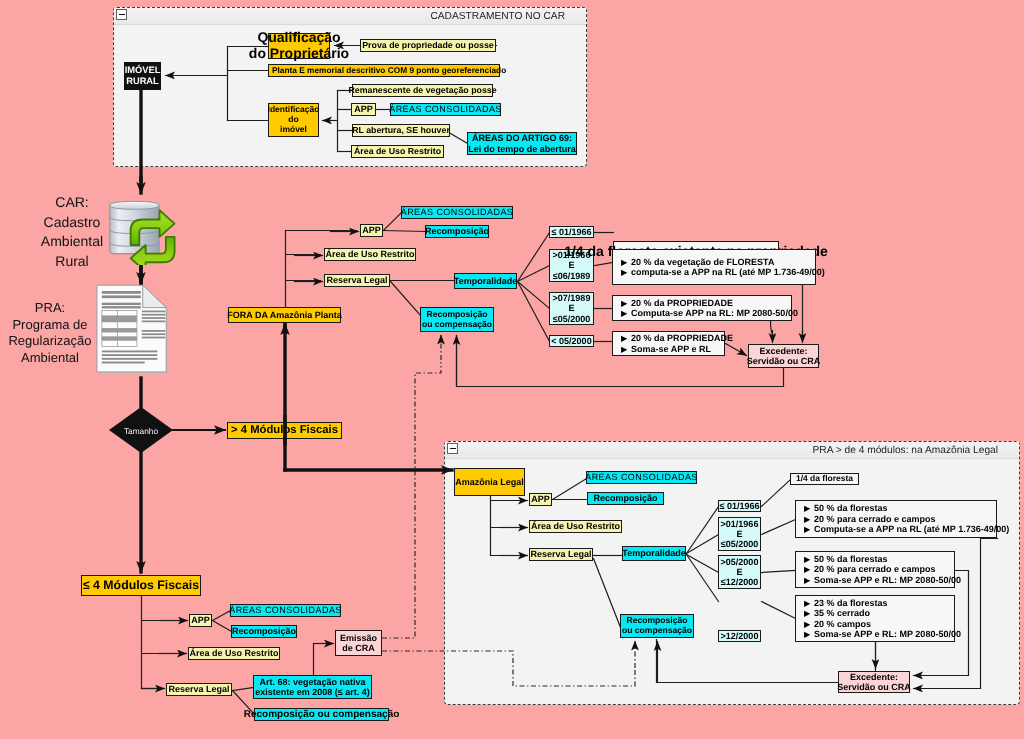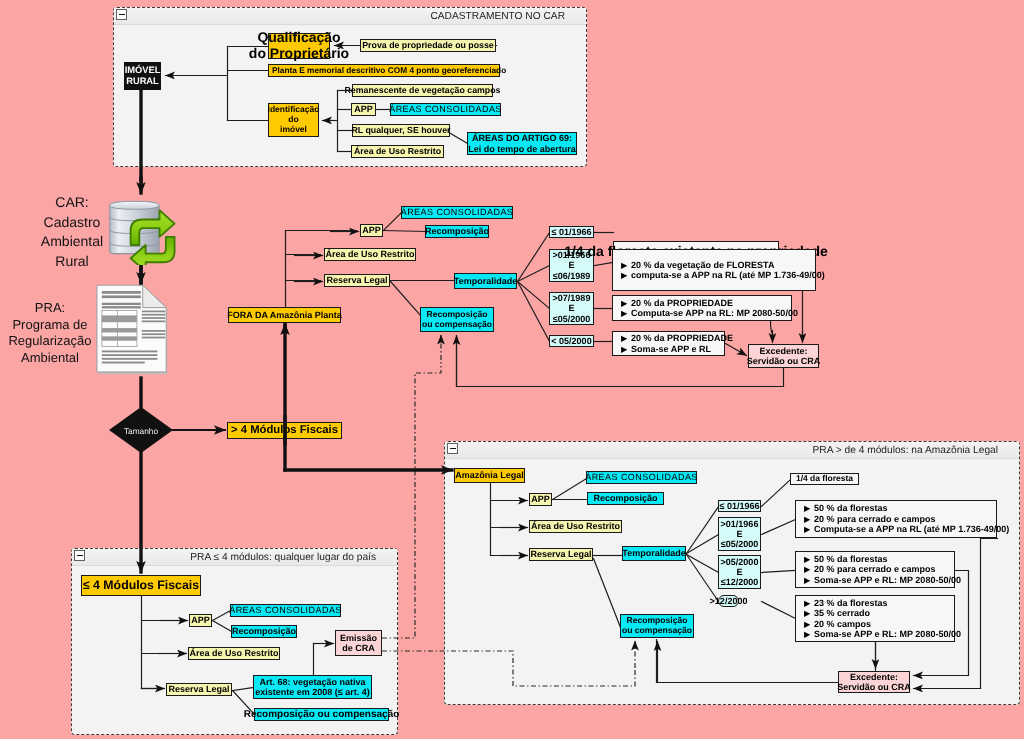--- a/index.html
+++ b/index.html
@@ -43,27 +43,20 @@
 
   <div class="grp" style="left:113px;top:7px;width:474px;height:160px;">
     <div class="grp-hdr"></div>
     <div class="minus">
         <i></i>
       </div>
     <div class="grp-title">CADASTRAMENTO NO CAR</div>
   </div>
 
 
-  <div class="grp" style="left:71px;top:548px;width:327px;height:187px;">
-    <div class="grp-hdr"></div>
-    <div class="minus">
-        <i></i>
-      </div>
-    <div class="grp-title">PRA  ≤ 4 módulos: qualquer lugar do país</div>
-  </div>
 
   <div class="grp" style="left:444px;top:441px;width:576px;height:264px;">
     <div class="grp-hdr"></div>
     <div class="minus">
         <i></i>
       </div>
     <div class="grp-title">PRA &gt; de 4 módulos: na Amazônia Legal</div>
   </div>
 
   <svg class="links" viewBox="0 0 1024 739">
@@ -272,40 +265,40 @@
       <div class="node yel" style="left: 268px; top: 33px; width: 62px; height: 26px; font-size: 14px; font-weight: bold;">
         <div class="multi">
           <span>Qualificação</span>
           <span>do Proprietário</span>
         </div>
       </div>
       <div class="node lyel" style="left: 360px; top: 39px; width: 136px; height: 13px; font-size: 8.8px; font-weight: bold;">
         <span>Prova de propriedade ou posse</span>
       </div>
       <div class="node yel" style="left: 268px; top: 64px; width: 232px; height: 13px; font-size: 8.3px; font-weight: bold; justify-content: flex-start; padding-left: 3px;">
-        <span>Planta E memorial descritivo COM 4 ponto georeferenciado</span>
+        <span>Planta E memorial descritivo COM 9 ponto georeferenciado</span>
       </div>
       <div class="node yel" style="left: 268px; top: 103px; width: 51px; height: 34px; font-size: 8.5px; font-weight: bold;">
         <div class="multi">
           <span>Identificação</span>
           <span>do</span>
           <span>imóvel</span>
         </div>
       </div>
       <div class="node lyel" style="left: 352px; top: 84px; width: 141px; height: 13px; font-size: 8.8px; font-weight: bold;">
-        <span>Remanescente de vegetação campos</span>
+        <span>Remanescente de vegetação posse</span>
       </div>
       <div class="node lyel" style="left: 351px; top: 103px; width: 25px; height: 13px; font-size: 9px; font-weight: bold;">
         <span>APP</span>
       </div>
       <div class="node cyan" style="left: 390px; top: 103px; width: 111px; height: 13px; font-size: 9px; letter-spacing: 0.45px;">
         <span>ÁREAS CONSOLIDADAS</span>
       </div>
       <div class="node lyel" style="left: 352px; top: 124px; width: 98px; height: 13px; font-size: 8.8px; font-weight: bold;">
-        <span>RL qualquer, SE houver</span>
+        <span>RL abertura, SE houver</span>
       </div>
       <div class="node lyel" style="left: 351px; top: 145px; width: 93px; height: 13px; font-size: 8.8px; font-weight: bold;">
         <span>Área de Uso Restrito</span>
       </div>
       <div class="node cyan" style="left: 467px; top: 132px; width: 110px; height: 23px; font-size: 9px; font-weight: bold;">
         <div class="multi">
           <span>ÁREAS DO ARTIGO 69:</span>
           <span>Lei do tempo de abertura</span>
         </div>
       </div>
@@ -355,21 +348,21 @@
           <span>E</span>
           <span>≤05/2000</span>
         </div>
       </div>
       <div class="node lcyan" style="left: 549px; top: 335px; width: 45px; height: 12px; font-size: 9px; font-weight: bold;">
         <span>&lt; 05/2000</span>
       </div>
       <div class="node wht" style="left: 613px; top: 225px; width: 166px; height: 22px; font-size: 14px; font-weight: bold; margin-top: 16px;">
         <span>1/4 da floresta existente na propriedade</span>
       </div>
-      <div class="node wht left" style="left: 612px; top: 249px; width: 204px; height: 42px; font-size: 9px; font-weight: bold; padding-left: 8px;">
+      <div class="node wht left" style="left: 612px; top: 249px; width: 204px; height: 36px; font-size: 9px; font-weight: bold; padding-left: 8px;">
         <div class="bullets">
           <span><b style="font-weight: normal; font-size: 0.92em; display: inline-block; width: 10px;">▶</b><span style="display: inline;">20 % da vegetação de FLORESTA</span></span>
           <span><b style="font-weight: normal; font-size: 0.92em; display: inline-block; width: 10px;">▶</b><span style="display: inline;">computa-se a APP na RL (até MP 1.736-49/00)</span></span>
         </div>
       </div>
       <div class="node wht left" style="left: 612px; top: 295px; width: 180px; height: 26px; font-size: 9px; font-weight: bold; padding-left: 8px;">
         <div class="bullets">
           <span><b style="font-weight: normal; font-size: 0.92em; display: inline-block; width: 10px;">▶</b><span style="display: inline;">20 % da PROPRIEDADE</span></span>
           <span><b style="font-weight: normal; font-size: 0.92em; display: inline-block; width: 10px;">▶</b><span style="display: inline;">Computa-se APP na RL: MP 2080-50/00</span></span>
         </div>
@@ -412,21 +405,21 @@
       </div>
       <div class="node cyan" style="left: 254px; top: 708px; width: 135px; height: 13px; font-size: 10px; font-weight: bold;">
         <span>Recomposição ou compensação</span>
       </div>
       <div class="node pink" style="left: 335px; top: 630px; width: 47px; height: 26px; font-size: 9px; font-weight: bold;">
         <div class="multi">
           <span>Emissão</span>
           <span>de CRA</span>
         </div>
       </div>
-      <div class="node yel" style="left: 454px; top: 468px; width: 71px; height: 15px; font-size: 9px; font-weight: bold; text-align: center;">
+      <div class="node yel" style="left: 454px; top: 468px; width: 71px; height: 28px; font-size: 9px; font-weight: bold; text-align: center;">
         <span>Amazônia Legal</span>
       </div>
       <div class="node lyel" style="left: 529px; top: 493px; width: 23px; height: 13px; font-size: 9px; font-weight: bold;">
         <span>APP</span>
       </div>
       <div class="node cyan" style="left: 586px; top: 471px; width: 111px; height: 13px; font-size: 9px; letter-spacing: 0.45px;">
         <span>ÁREAS CONSOLIDADAS</span>
       </div>
       <div class="node cyan" style="left: 587px; top: 492px; width: 77px; height: 13px; font-size: 9px; font-weight: bold;">
         <span>Recomposição</span>
@@ -456,21 +449,21 @@
           <span>≤05/2000</span>
         </div>
       </div>
       <div class="node lcyan" style="left: 718px; top: 555px; width: 43px; height: 34px; font-size: 9px; font-weight: bold;">
         <div class="multi">
           <span>&gt;05/2000</span>
           <span>E</span>
           <span>≤12/2000</span>
         </div>
       </div>
-      <div class="node lcyan" style="left: 718px; top: 595px; width: 21px; height: 12px; font-size: 9px; font-weight: bold; border-radius: 6px;">
+      <div class="node lcyan" style="left: 718px; top: 630px; width: 43px; height: 12px; font-size: 9px; font-weight: bold;">
         <span>&gt;12/2000</span>
       </div>
       <div class="node wht" style="left: 790px; top: 473px; width: 69px; height: 12px; font-size: 8.5px; font-weight: bold;">
         <span>1/4 da floresta</span>
       </div>
       <div class="node wht left" style="left: 795px; top: 500px; width: 202px; height: 38px; font-size: 9px; font-weight: bold; padding-left: 8px;">
         <div class="bullets">
           <span><b style="font-weight: normal; font-size: 0.92em; display: inline-block; width: 10px;">▶</b><span style="display: inline;">50 % da florestas</span></span>
           <span><b style="font-weight: normal; font-size: 0.92em; display: inline-block; width: 10px;">▶</b><span style="display: inline;">20 % para cerrado e campos</span></span>
           <span><b style="font-weight: normal; font-size: 0.92em; display: inline-block; width: 10px;">▶</b><span style="display: inline;">Computa-se a APP na RL (até MP 1.736-49/00)</span></span>

